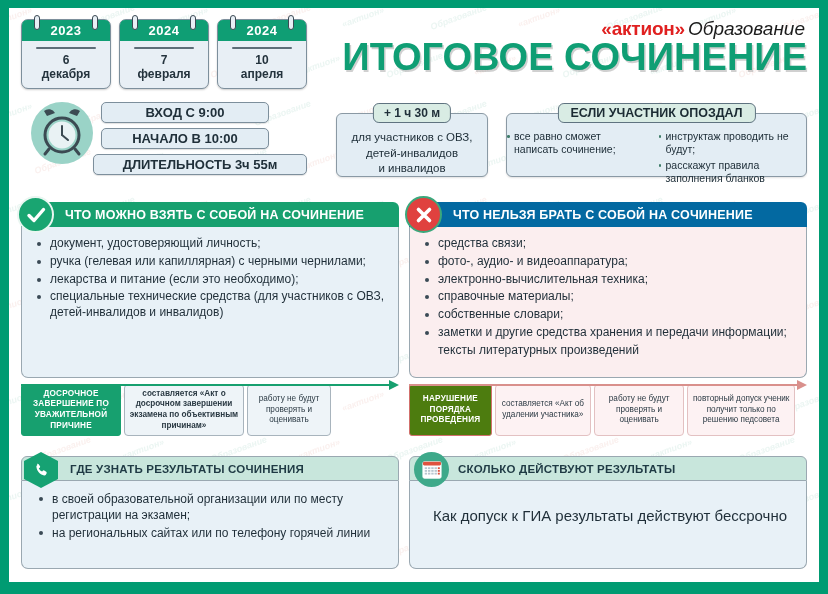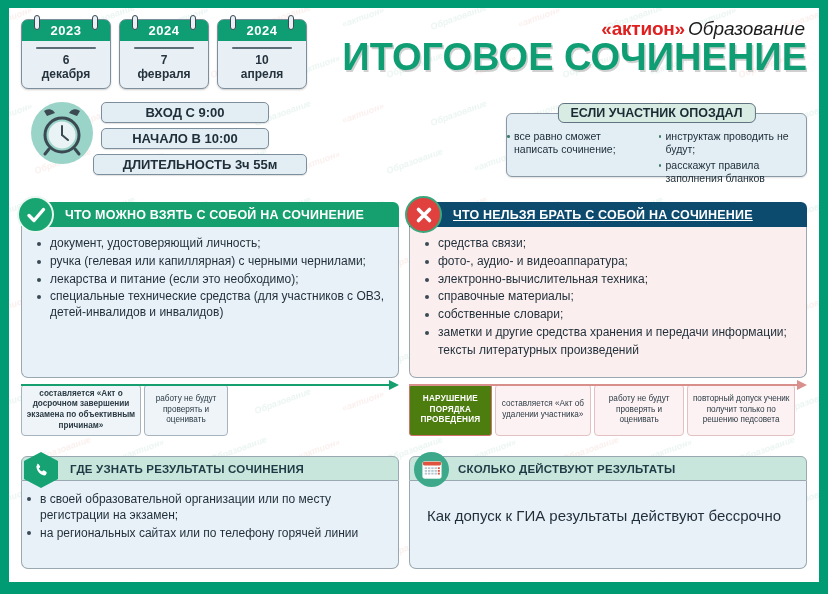--- a/index.html
+++ b/index.html
@@ -169,21 +169,21 @@
   .panel { position: absolute; z-index: 3; }
   .panel-head {
     position: relative; height: 25px;
     border-radius: 6px 6px 0 0;
     display: flex; align-items: center;
     padding-left: 44px;
     font-size: 12.5px; font-weight: bold; color: #ffffff;
     letter-spacing: .2px;
   }
   .panel-head.green { background: #17a06f; }
-  .panel-head.red   { background: #0c4a6e; text-decoration: underline; }
+  .panel-head.red   { background: #0369a1; }
   .panel-body {
     border: 1.2px solid #9aa8b1;
     border-top: none;
     border-radius: 0 0 7px 7px;
     padding: 9px 12px 9px 14px;
   }
   .panel-body.blue { background: #e8f1f7; }
   .panel-body.pink { background: #fbeeef; }
   .panel-body li {
     list-style: none; position: relative;
@@ -244,21 +244,21 @@
     background: #c8e6dc;
     border: 1.2px solid #9aa8b1;
     border-radius: 6px 6px 0 0;
     display: flex; align-items: center; padding-left: 48px;
     font-size: 11.5px; font-weight: bold; color: #1f3a44;
     letter-spacing: .2px;
   }
   .bpanel-body {
     background: #e8f1f7; border: 1.2px solid #9aa8b1; border-top: none;
     border-radius: 0 0 7px 7px;
-    padding: 10px 12px 10px 4px;
+    padding: 10px 12px 10px 16px;
   }
   .bpanel-body li {
     list-style: none; position: relative; padding-left: 14px;
     font-size: 12px; color: #1f2e38; line-height: 1.35; margin-bottom: 2px;
   }
   .bpanel-body li:before {
     content: ""; position: absolute; left: 1px; top: 6px;
     width: 4px; height: 4px; border-radius: 50%; background: #3a4a55;
   }
   .bpanel-body .center {
@@ -464,20 +464,26 @@
           <line x1="44" y1="47" x2="48" y2="52" stroke="#3b4a52" stroke-width="3" stroke-linecap="round"></line>
         </svg>
       </div>
     </div>
     <div class="timebars">
       <div class="timebar">ВХОД С 9:00</div>
       <div class="timebar">НАЧАЛО В 10:00</div>
       <div class="timebar wide">ДЛИТЕЛЬНОСТЬ 3ч 55м</div>
     </div>
 
+    <div id="ovz">
+      <div id="ovz-badge">+ 1 ч 30 м</div>
+      <div class="ln">для участников с ОВЗ,</div>
+      <div class="ln">детей-инвалидов</div>
+      <div class="ln">и инвалидов</div>
+    </div>
 
     <div id="late">
       <div id="late-badge">ЕСЛИ УЧАСТНИК ОПОЗДАЛ</div>
       <ul class="col">
         <li>все равно сможет написать сочинение;</li>
       </ul>
       <ul class="col">
         <li>инструктаж проводить не будут;</li>
         <li>расскажут правила заполнения бланков</li>
       </ul>
@@ -522,20 +528,21 @@
           <li class="nobullet">тексты литературных произведений</li>
         </ul>
       </div>
     </div>
 
     <div class="chain" style="left:12px; top:376px; width:378px; height:52px;">
       <div class="arrow green">
         <div class="line"></div>
         <div class="head"></div>
       </div>
+      <div class="cell lead" style="width:100px;">ДОСРОЧНОЕ ЗАВЕРШЕНИЕ ПО УВАЖИТЕЛЬНОЙ ПРИЧИНЕ</div>
       <div class="cell" style="width:120px;font-weight:bold;">составляется «Акт о досрочном завершении экзамена по объективным причинам»</div>
       <div class="cell" style="width:84px;">работу не будут проверять и оценивать</div>
     </div>
 
     <div class="chain" style="left:400px; top:376px; width:398px; height:52px;">
       <div class="arrow red">
         <div class="line"></div>
         <div class="head"></div>
       </div>
       <div class="cell lead red" style="width:86px;">НАРУШЕНИЕ ПОРЯДКА ПРОВЕДЕНИЯ</div>

